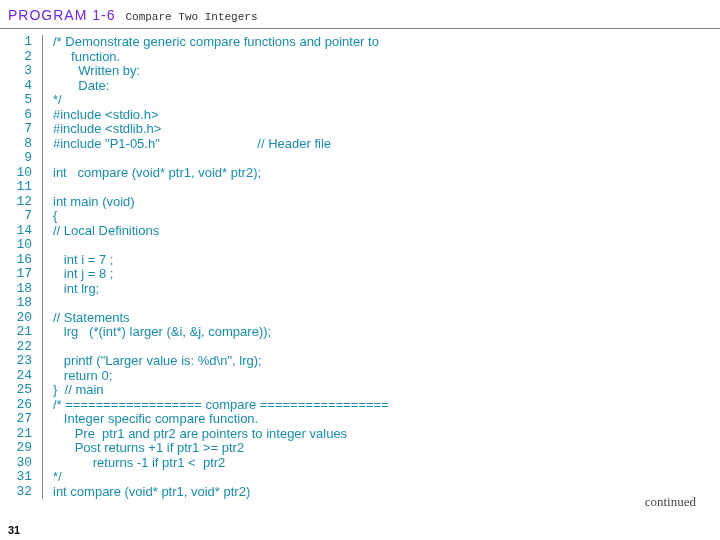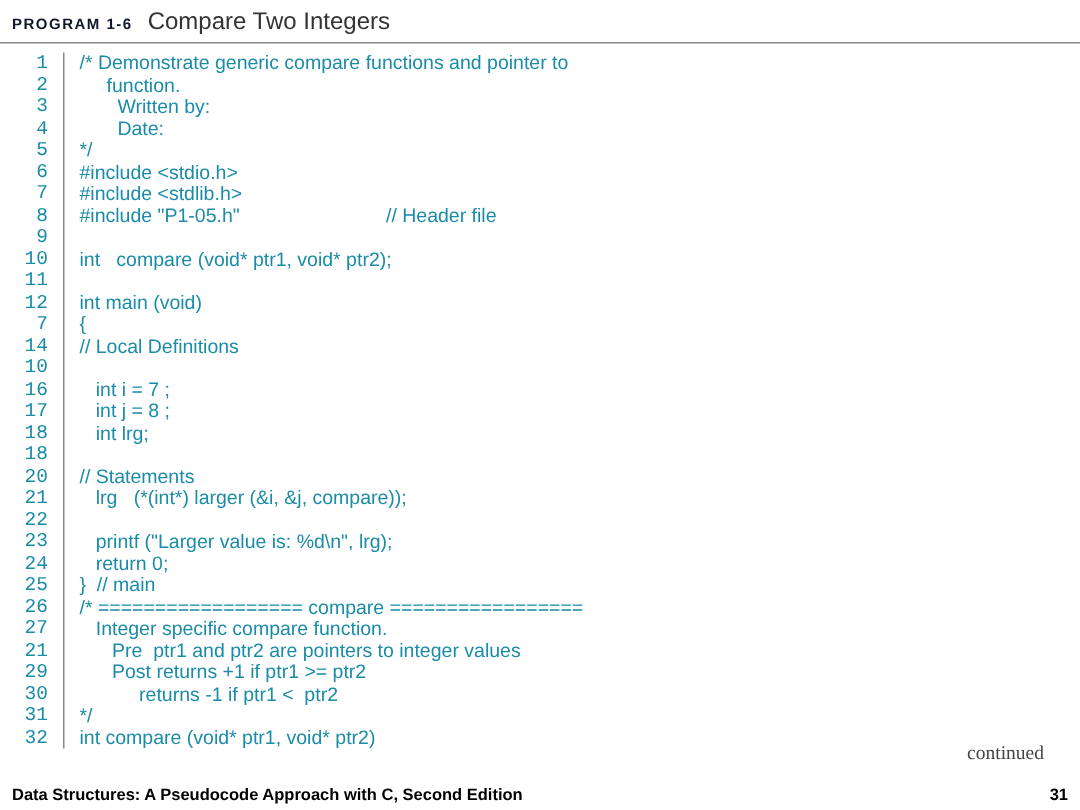--- a/index.html
+++ b/index.html
@@ -11,29 +11,29 @@
     font-family: Georgia, 'Times New Roman', serif;
     position: relative;
     overflow: hidden;
   }
   .header {
     padding: 6px 8px 4px 8px;
     border-bottom: 1px solid #888;
   }
   .program-label {
     font-family: Arial, Helvetica, sans-serif;
-    font-weight: bold;
+    font-weight: normal;
     letter-spacing: 1px;
-    color: #0f172a;
-    font-size: 10px;
+    color: #6d28d9;
+    font-size: 14px;
   }
   .program-title {
-    font-family: Liberation Sans, sans-serif;
+    font-family: Liberation Mono, monospace;
     color: #333;
-    font-size: 16px;
+    font-size: 11px;
     margin-left: 6px;
   }
   .listing-wrap {
     display: flex;
     padding: 6px 4px 0 4px;
   }
   .gutter {
     border-right: 1px solid #888;
     padding-right: 10px;
     text-align: right;
@@ -115,15 +115,14 @@
       <div>30</div>
       <div>31</div>
       <div>32</div>
     </div>
   <div class="code" id="code"><div>/* Demonstrate generic compare functions and pointer to</div><div>     function.</div><div>       Written by:</div><div>       Date:</div><div>*/</div><div>#include &lt;stdio.h&gt;</div><div>#include &lt;stdlib.h&gt;</div><div>#include "P1-05.h"                           // Header file</div><div></div><div>int   compare (void* ptr1, void* ptr2);</div><div></div><div>int main (void)</div><div>{</div><div>// Local Definitions</div><div></div><div>   int i = 7 ;</div><div>   int j = 8 ;</div><div>   int lrg;</div><div></div><div>// Statements</div><div>   lrg   (*(int*) larger (&amp;i, &amp;j, compare));</div><div></div><div>   printf ("Larger value is: %d\n", lrg);</div><div>   return 0;</div><div>}  // main</div><div>/* ================== compare =================</div><div>   Integer specific compare function.</div><div>      Pre  ptr1 and ptr2 are pointers to integer values</div><div>      Post returns +1 if ptr1 &gt;= ptr2</div><div>           returns -1 if ptr1 &lt;  ptr2</div><div>*/</div><div>int compare (void* ptr1, void* ptr2)</div></div>
 </div>
 
 <div class="continued">continued</div>
 
 <div class="footer">
-  <span>Data Structures: A Pseudocode Approach with C, Second Edition</span>
   <span>31</span>
 </div>
 
 </body></html>

